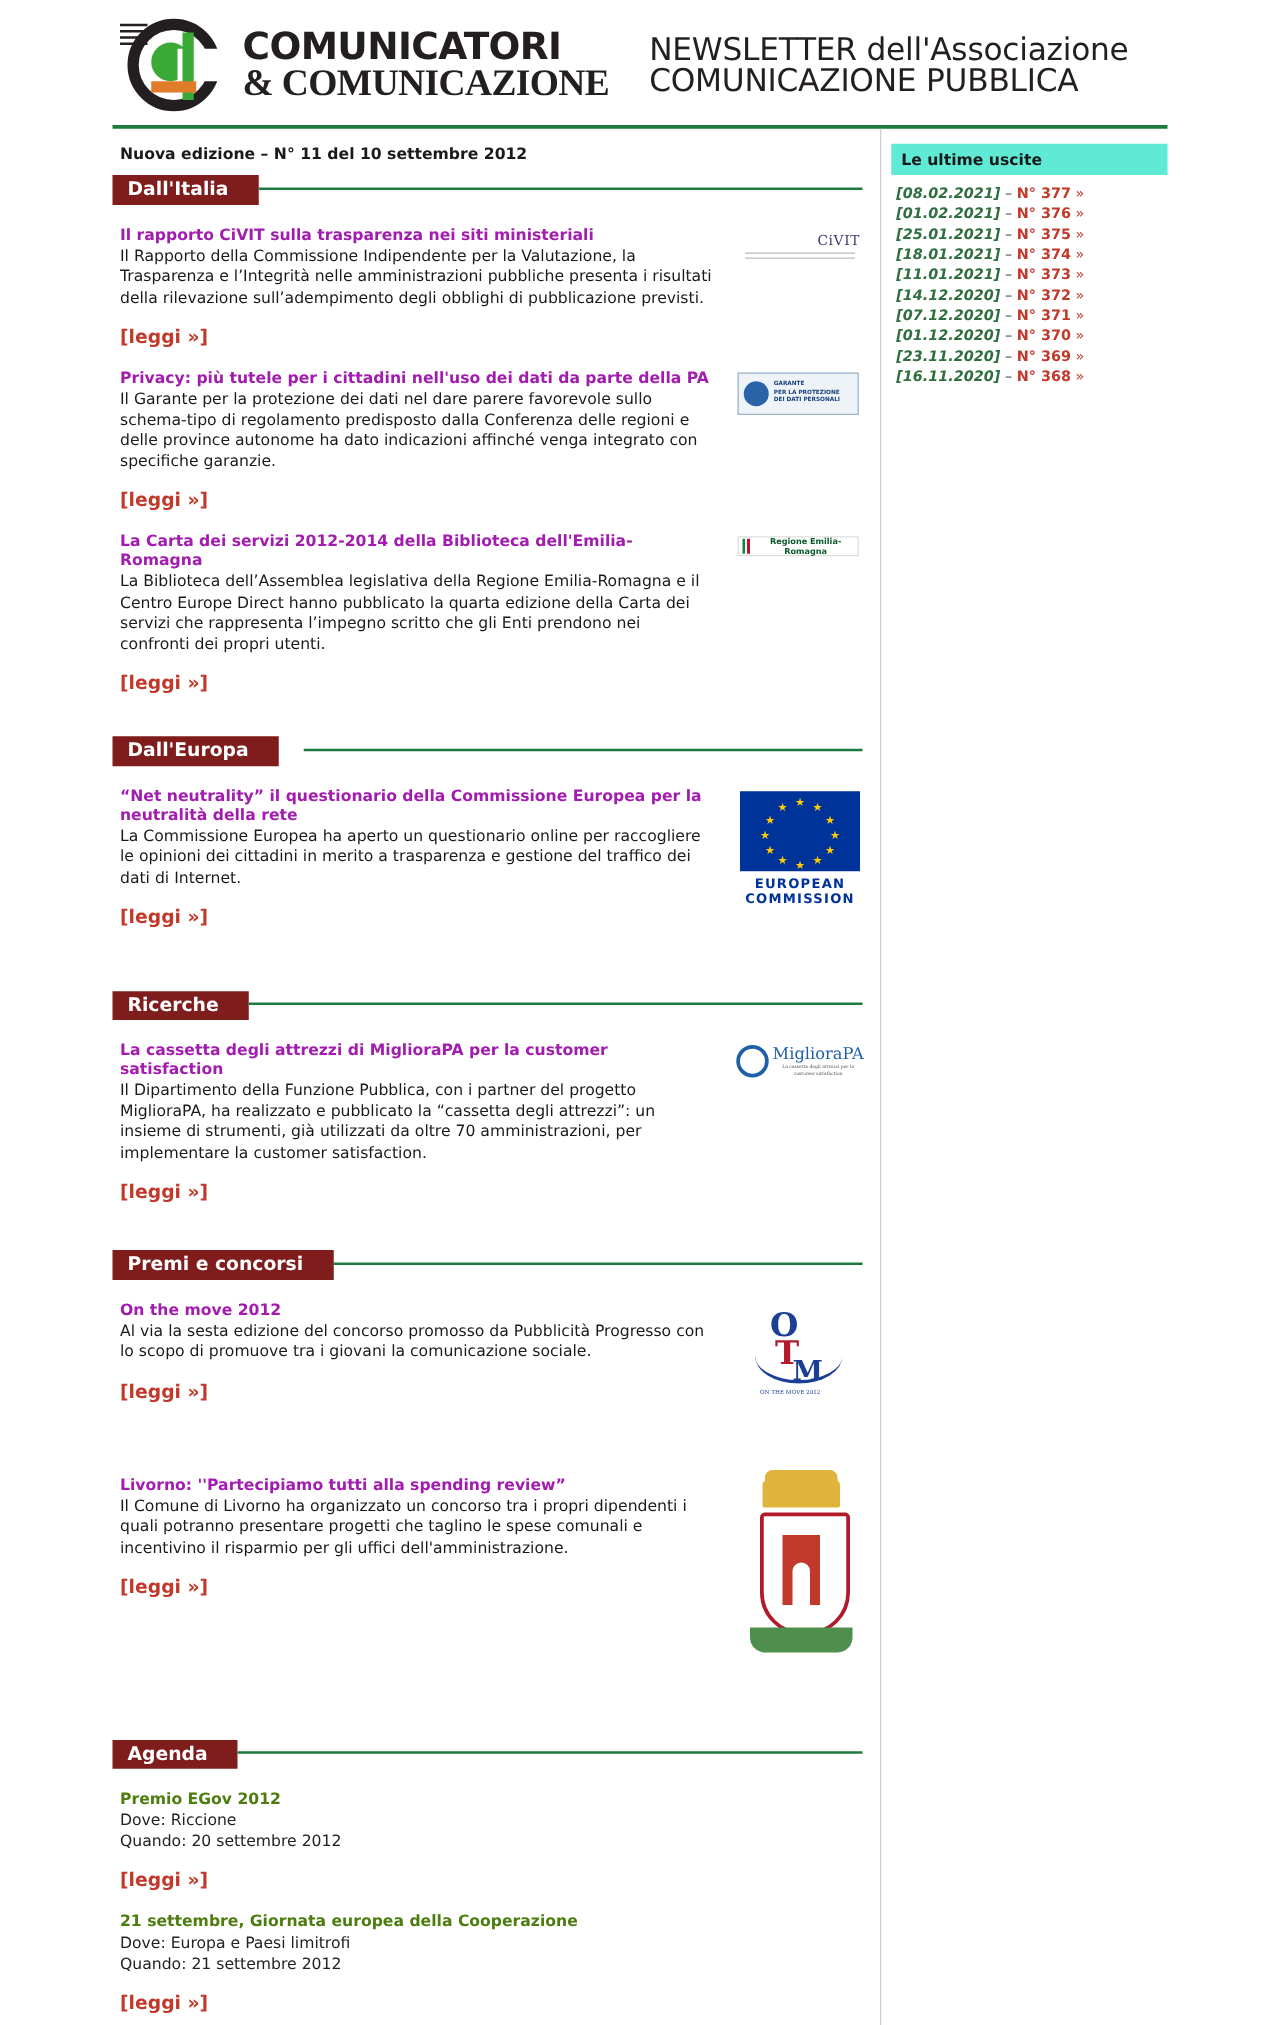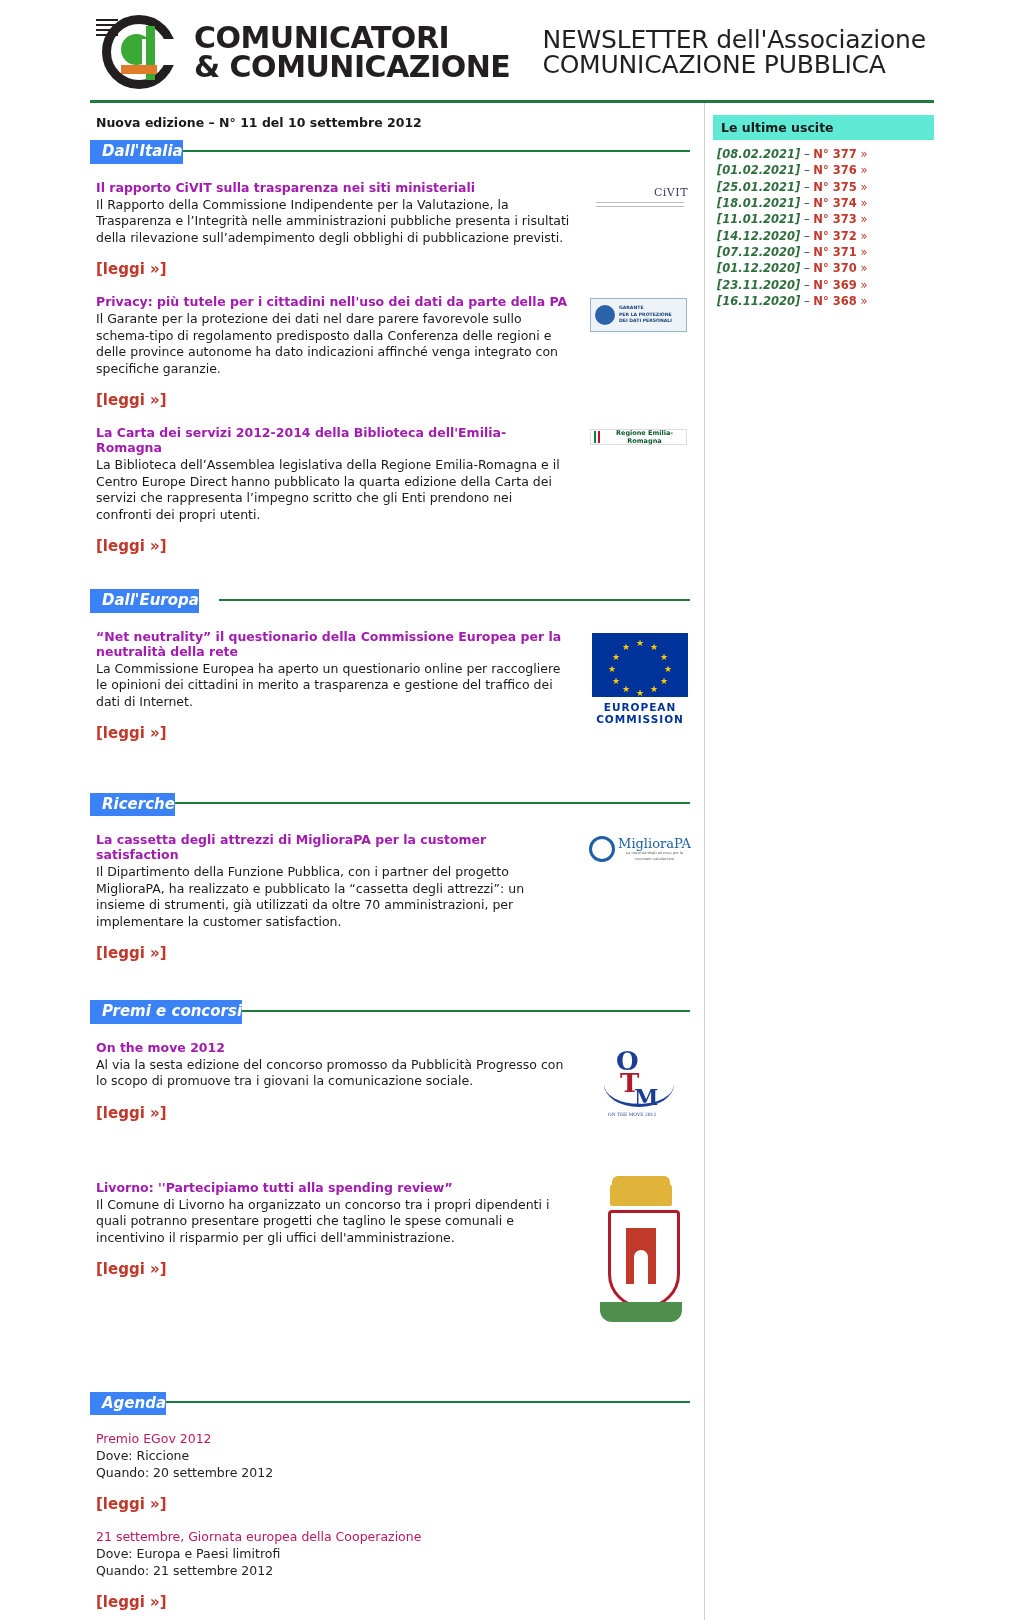--- a/index.html
+++ b/index.html
@@ -85,21 +85,21 @@
   }
   .logo-text {
     margin-left: 8px;
     line-height: 0.98;
     font-weight: bold;
     letter-spacing: -0.5px;
     color: #231f20;
     font-size: 30px;
     font-family: "DejaVu Sans", "Liberation Sans", sans-serif;
   }
-  .logo-text .l2 { display:block; }
+  .logo-text .l2 { display:block;font-family:Liberation Serif, serif; }
   .header-right {
     margin-left: 32px;
     line-height: 1.02;
     color: #231f20;
   }
   .header-right .hr1 {
     font-size: 25px;
     letter-spacing: -0.2px;
   }
   .header-right .hr2 {
@@ -138,28 +138,27 @@
     margin: 12px 0 10px 6px;
   }
 
   
   .section-head {
     display: flex;
     align-items: center;
     margin: 8px 0 4px 0;
   }
   .section-head .tag {
-    background: #3b82f6;
+    background: #7f1d1d;
     color: #ffffff;
     font-weight: bold;
     font-size: 15px;
-    padding: 3px 0 4px 12px;
+    padding: 3px 24px 4px 12px;
     line-height: 1.1;
     white-space: nowrap;
-    font-style: italic;
   }
   .section-head .rule {
     flex: 1;
     border-bottom: 2px solid #1d7a3f;
     margin-bottom: 2px;
   }
 
   .article {
     position: relative;
     margin: 16px 0 0 0;
@@ -295,21 +294,21 @@
   }
   .thumb-livorno .tower:before{
     content:""; position:absolute; left:8px; top:22px; width:14px; height:34px; background:#fff;
     border-radius: 7px 7px 0 0;
   }
   .thumb-livorno .base {
     position:absolute; left:10px; top:118px; width:82px; height:20px;
     background:#4e8f4e; border-radius:0 0 12px 12px;
   }
 
-  .event .title { color: #be185d; font-weight: normal; font-size: 12.5px; margin: 0 0 2px 6px;}
+  .event .title { color: #4d7c0f; font-weight: bold; font-size: 12.5px; margin: 0 0 2px 6px;}
   .event .line { font-size: 12.5px; margin-left: 6px; line-height: 1.32; }
 
   
   .aside-head {
     background: #5eead4;
     color: #1a1a1a;
     font-weight: bold;
     font-size: 12.5px;
     padding: 5px 8px;
     margin-top: 12px;

